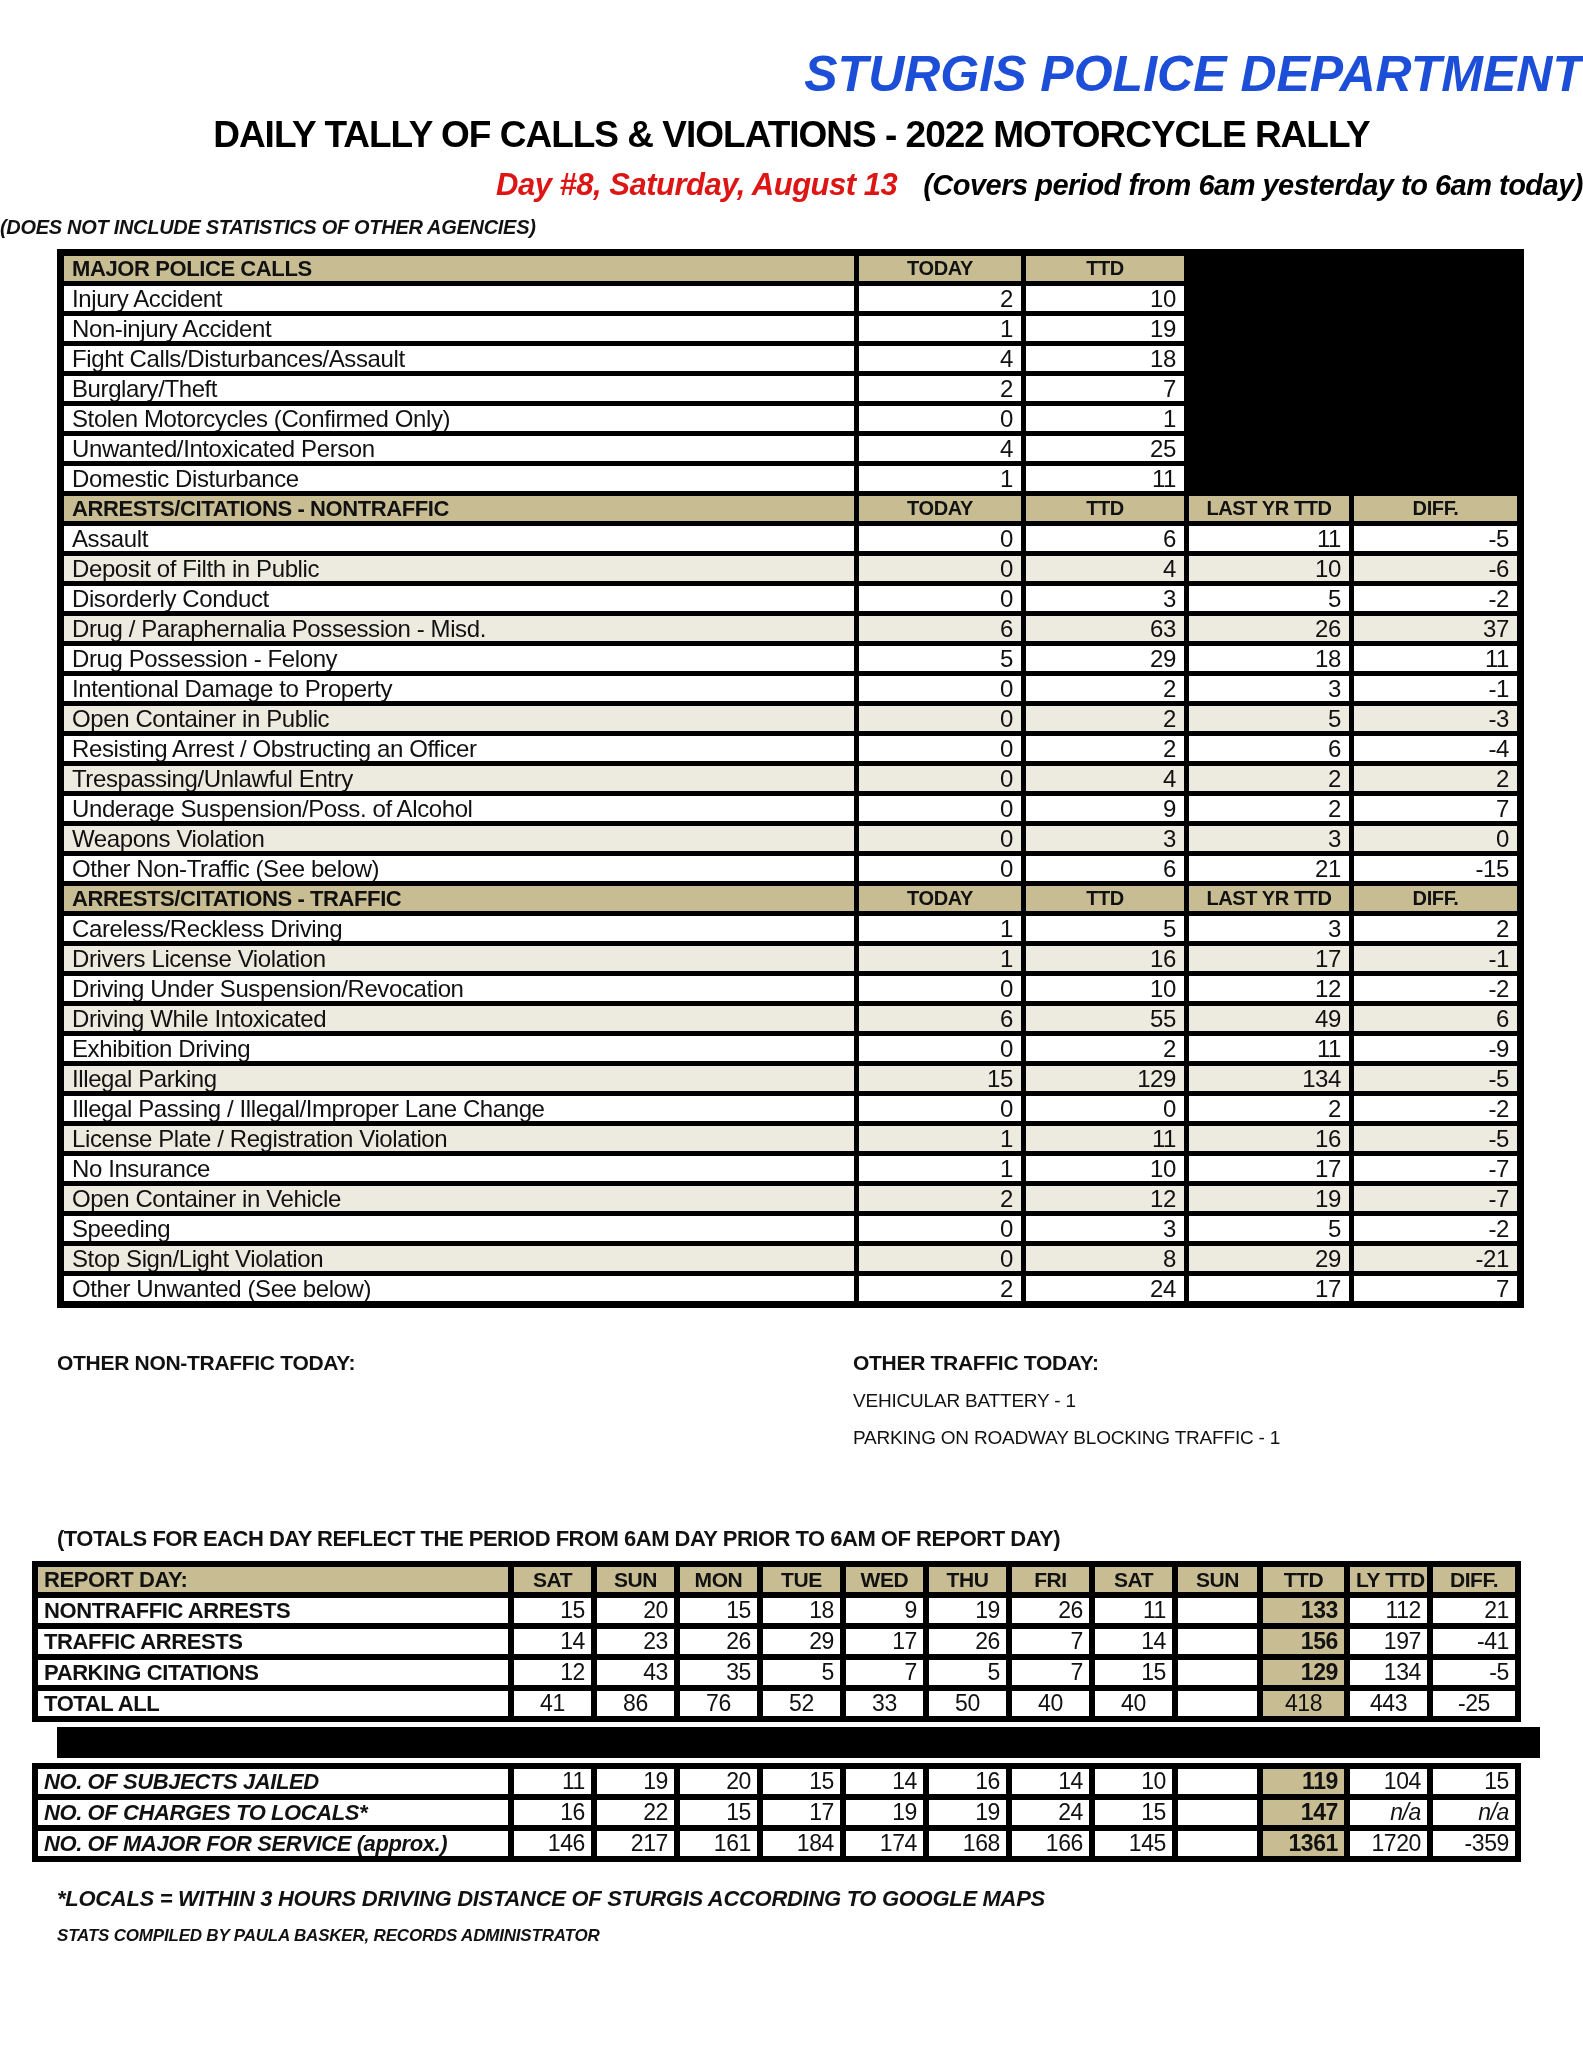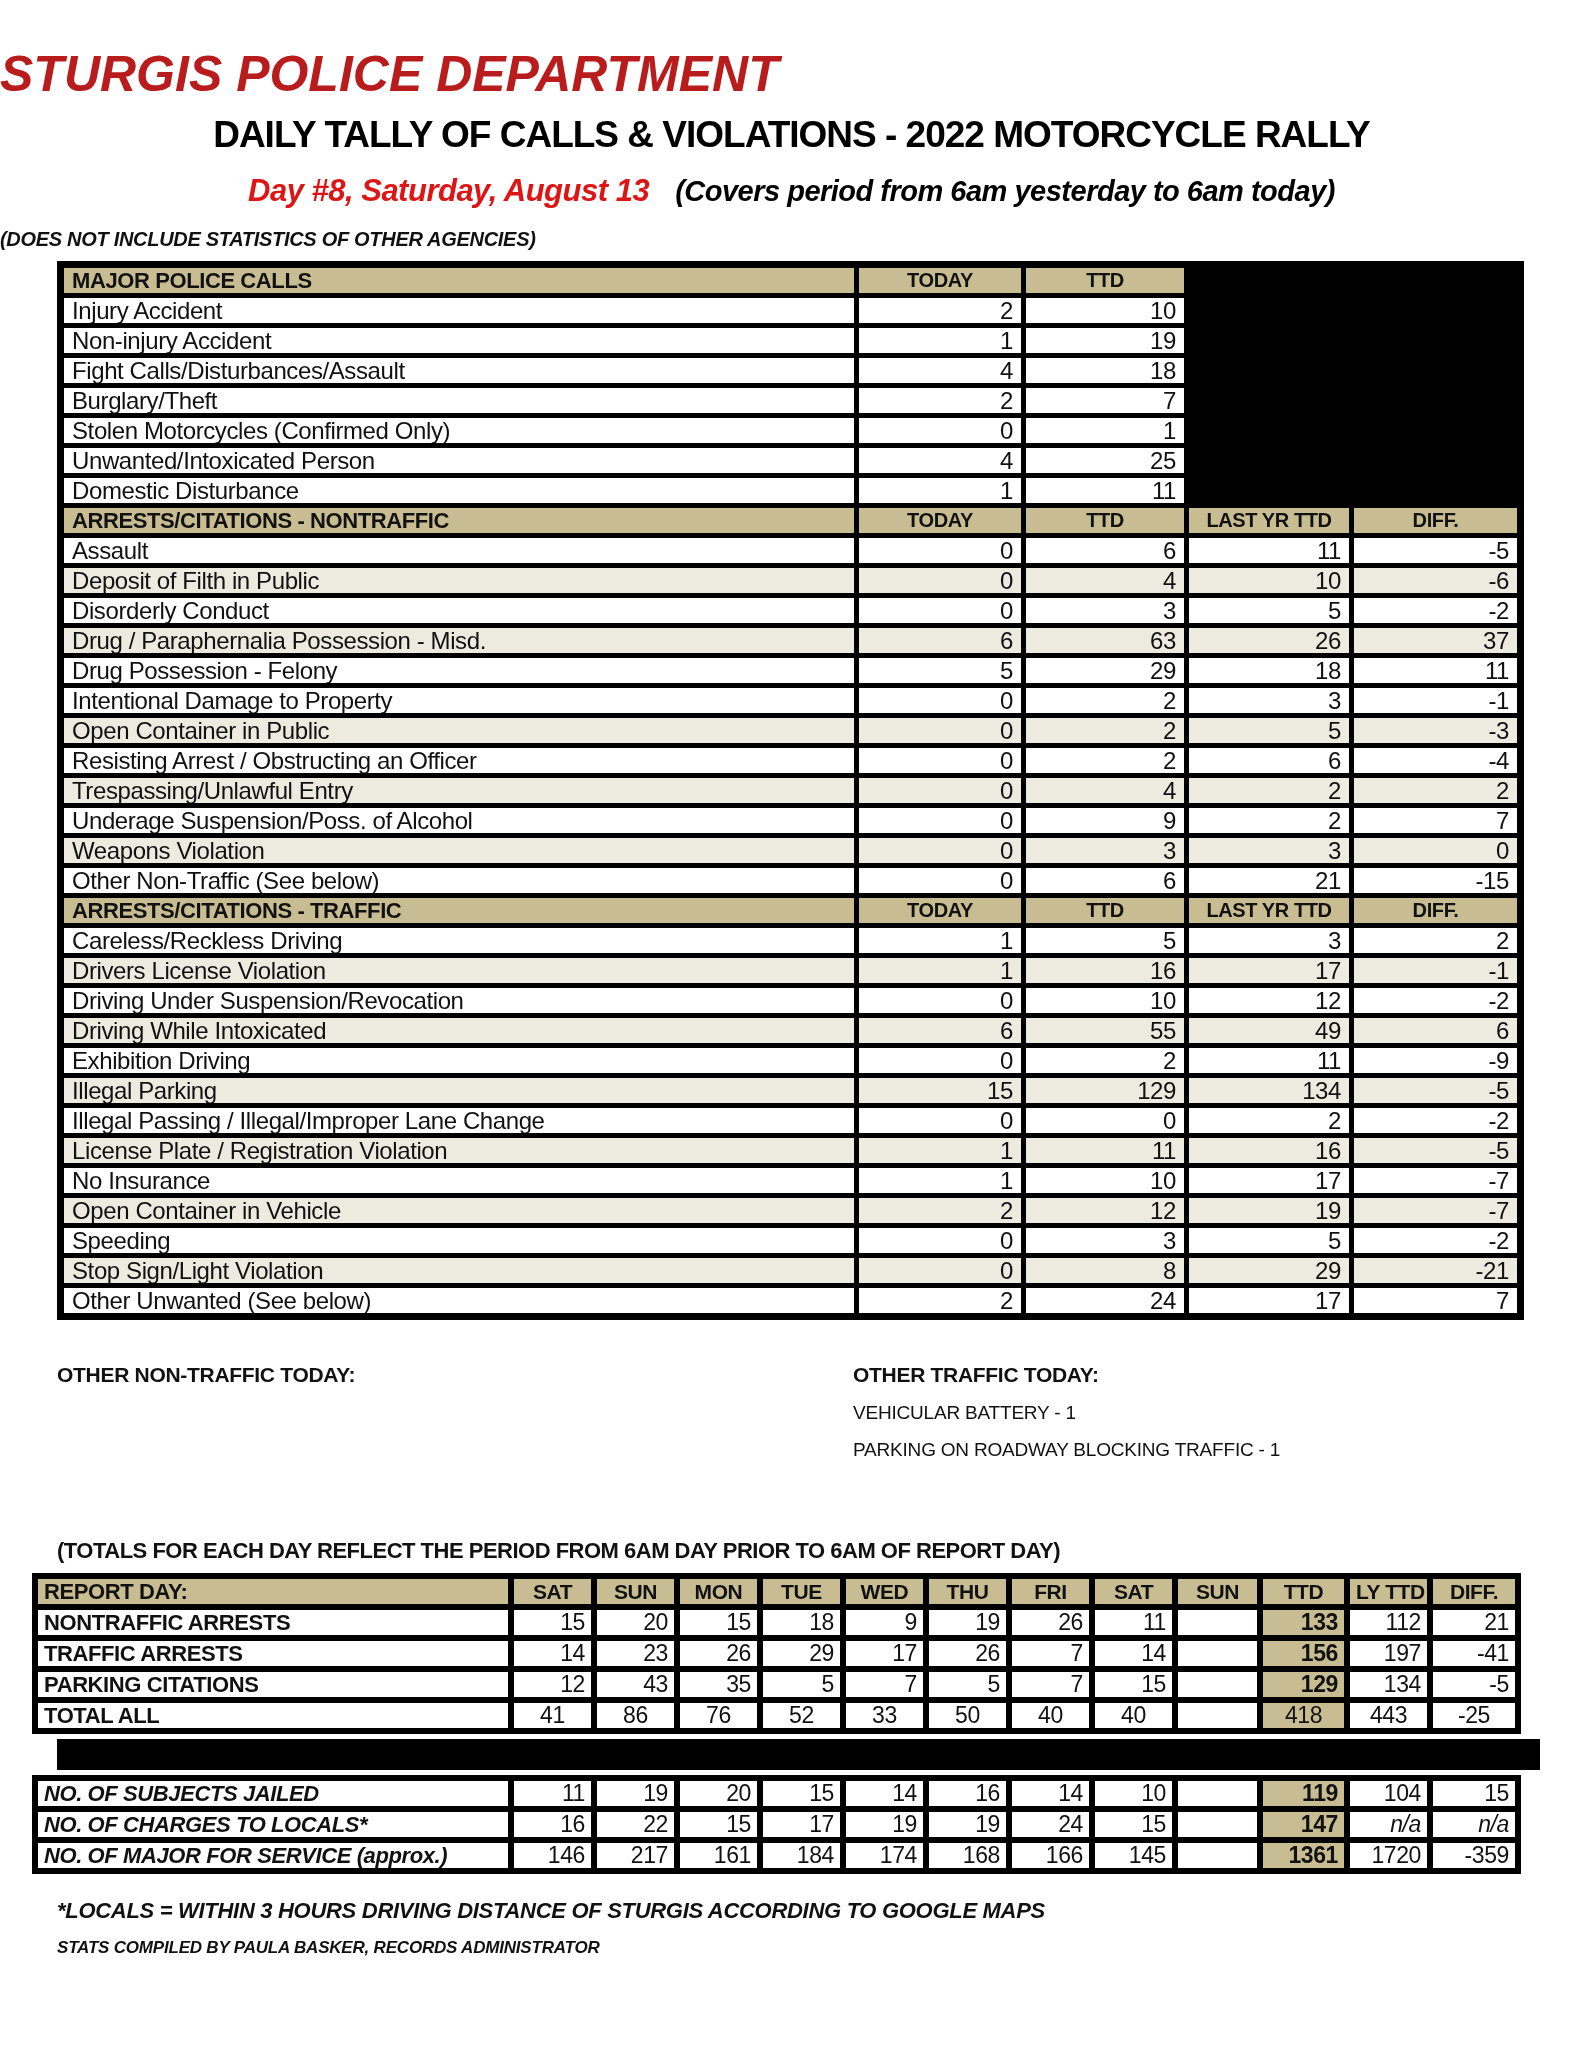--- a/index.html
+++ b/index.html
@@ -7,28 +7,28 @@
     --shade:#EDEAE0;
     --red:#DE1515;
     --ink:#000000;
   }
   *{box-sizing:border-box;}
   body{margin:0;background:#fff;font-family:"Liberation Sans",sans-serif;color:#111;}
   .page{width:1583px;height:2048px;background:#fff;overflow:hidden;position:relative;padding-top:46px;}
 
   
   .title{
-    text-align:left;font-style:italic;font-weight:800;font-size:50px;line-height:56px;
-    letter-spacing:0px;color:#b91c1c;
+    text-align:right;font-style:italic;font-weight:800;font-size:50px;line-height:56px;
+    letter-spacing:0px;color:#1d4ed8;
   }
   .subtitle{
     text-align:center;font-weight:bold;font-size:37px;line-height:42px;margin-top:12px;
     letter-spacing:-1px;color:#000000;
   }
-  .dateline{text-align:center;margin-top:11px;line-height:48px;white-space:nowrap;}
+  .dateline{text-align:right;margin-top:11px;line-height:36px;white-space:nowrap;}
   .dateline .day{color:var(--red);font-weight:bold;font-style:italic;font-size:31px;letter-spacing:-0.5px;}
   .dateline .period{color:#000;font-weight:bold;font-style:italic;font-size:29px;margin-left:26px;letter-spacing:-0.5px;}
   .disclaimer{text-align:left;font-weight:bold;font-style:italic;font-size:20px;line-height:24px;margin-top:7px;letter-spacing:-0.3px;}
 
   
   table.main{
     border-collapse:collapse;table-layout:fixed;width:1460px;margin:10px 0 0 57px;
     border:7px solid var(--ink);
   }
   table.main th,table.main td{

